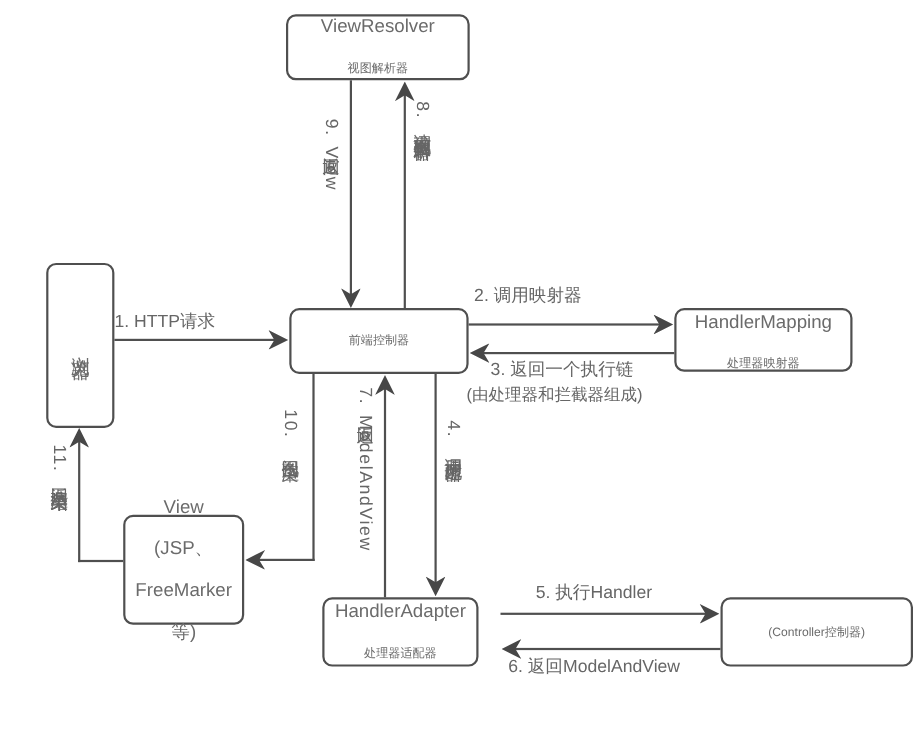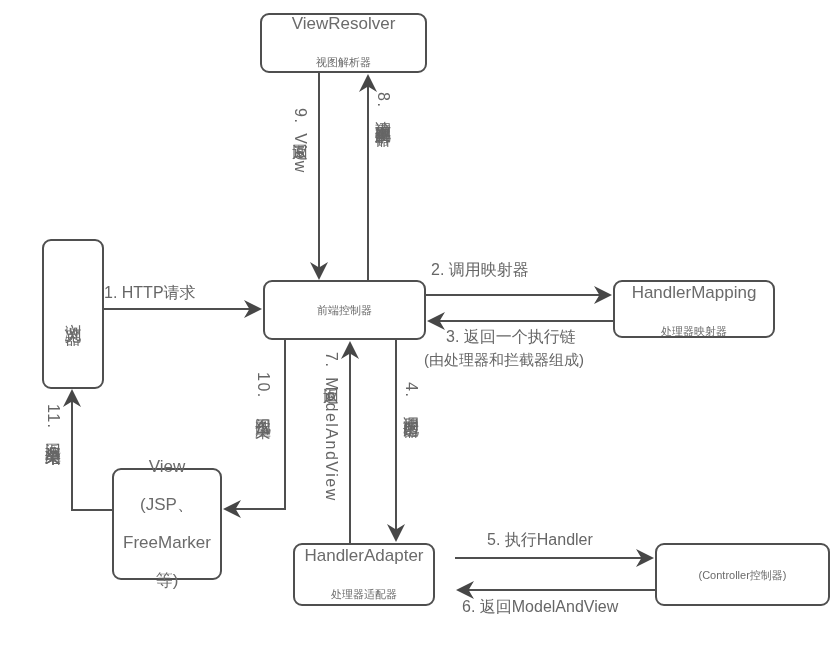--- a/index.html
+++ b/index.html
@@ -55,21 +55,21 @@
 
   <div class="box" style="left:263px; top:280px; width:163px; height:60px;">
     <div class="bl cjk">前端控制器</div>
   </div>
 
   <div class="box" style="left:613px; top:280px; width:162px; height:58px;justify-content:space-between;">
     <div class="bl">HandlerMapping</div>
     <div class="bl cjk">处理器映射器</div>
   </div>
 
-  <div class="box" style="left:112px; top:468px; width:110px; height:112px;">
+  <div class="box" style="left:112px; top:468px; width:110px; height:100px;">
     <div class="bl">View</div>
     <div class="bl">(JSP、</div>
     <div class="bl">FreeMarker</div>
     <div class="bl">等)</div>
   </div>
 
   <div class="box" style="left:293px; top:543px; width:142px; height:63px;">
     <div class="bl">HandlerAdapter</div>
     <div class="bl cjk">处理器适配器</div>
   </div>

